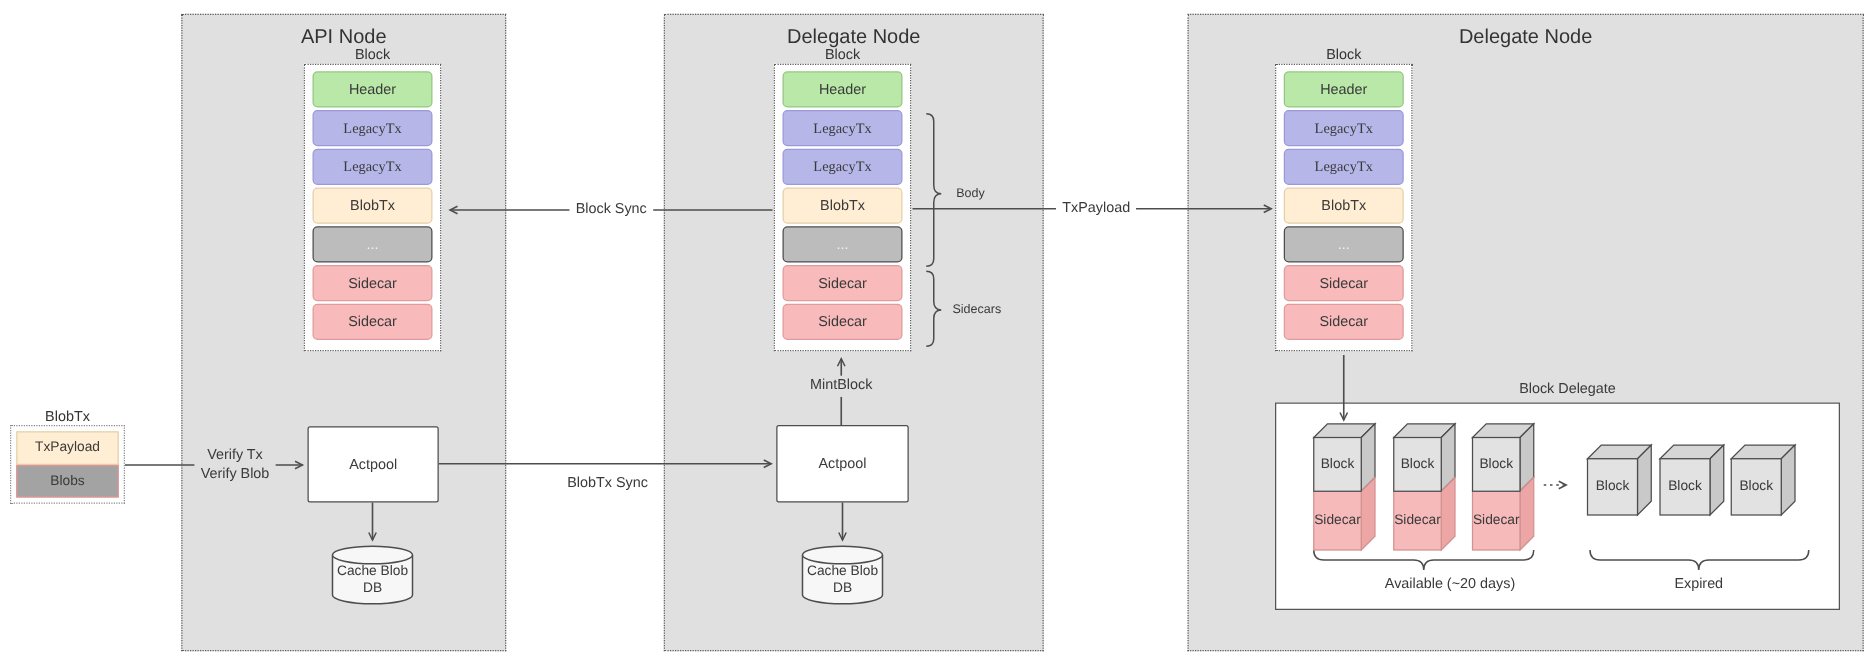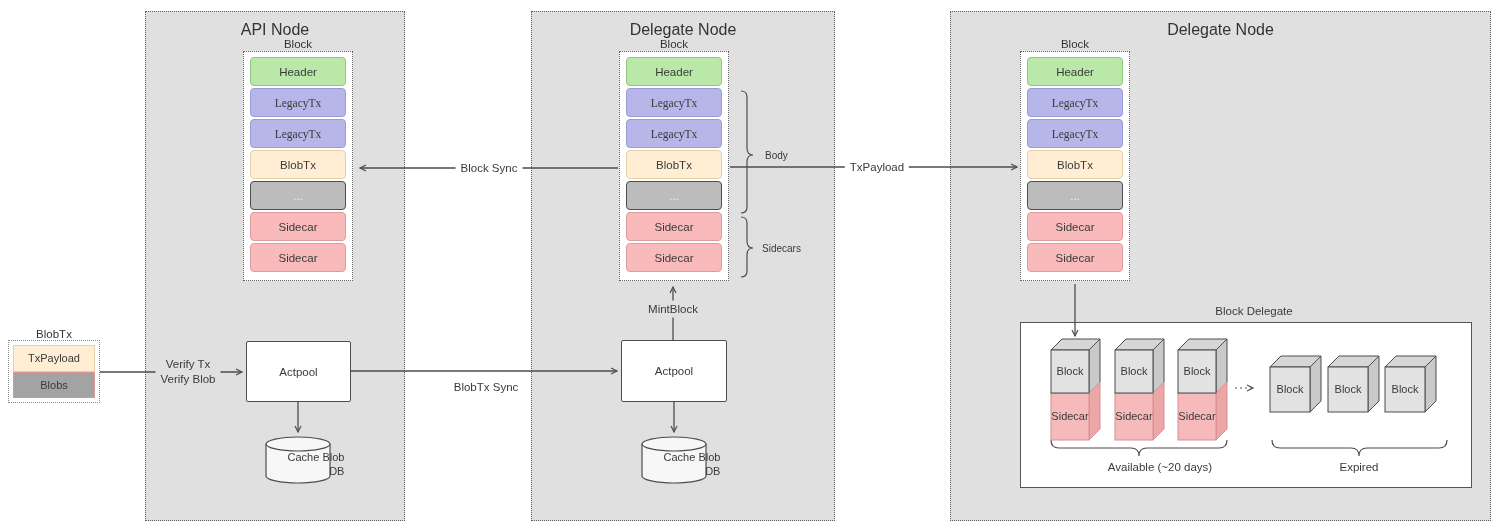--- a/index.html
+++ b/index.html
@@ -26,22 +26,22 @@
   .plain-label{position:absolute;transform:translate(-50%,-50%);font-size:11.5px;white-space:nowrap;z-index:4;}
   .actpool{position:absolute;background:#ffffff;border:1px solid #4d4d4d;border-radius:2px;
            display:flex;align-items:center;justify-content:center;font-size:11.5px;z-index:2;box-sizing:border-box;}
   .input-label{position:absolute;width:92px;text-align:center;font-size:11.5px;color:#333;}
   .input-box{position:absolute;width:92px;height:63px;border:1.5px dotted #8a8a8a;box-sizing:border-box;
              padding:4px;background:#ffffff;display:flex;flex-direction:column;z-index:2;}
   .irow{height:27px;font-size:11px;display:flex;align-items:center;justify-content:center;
         border:1px solid;box-sizing:border-box;}
   .storage-box{position:absolute;background:#ffffff;border:1px solid #555;box-sizing:border-box;z-index:1;}
   .cube-label{position:absolute;transform:translate(-50%,-50%);font-size:11px;white-space:nowrap;z-index:4;}
-  .cyl-label{position:absolute;transform:translate(-50%,-50%);font-size:11px;text-align:right;
-             line-height:1.3;white-space:nowrap;z-index:4;margin-left:18px;}
+  .cyl-label{position:absolute;transform:translate(-50%,-50%);font-size:11px;text-align:center;
+             line-height:1.3;white-space:nowrap;z-index:4;}
 </style>
 </head>
 <body>
 
 <div class="canvas">
 
   <div class="node" style="left:145px;top:11px;width:260px;height:510px;">
     <div class="node-title">API Node</div>
   </div>
   <div class="node" style="left:531px;top:11px;width:304px;height:510px;">

